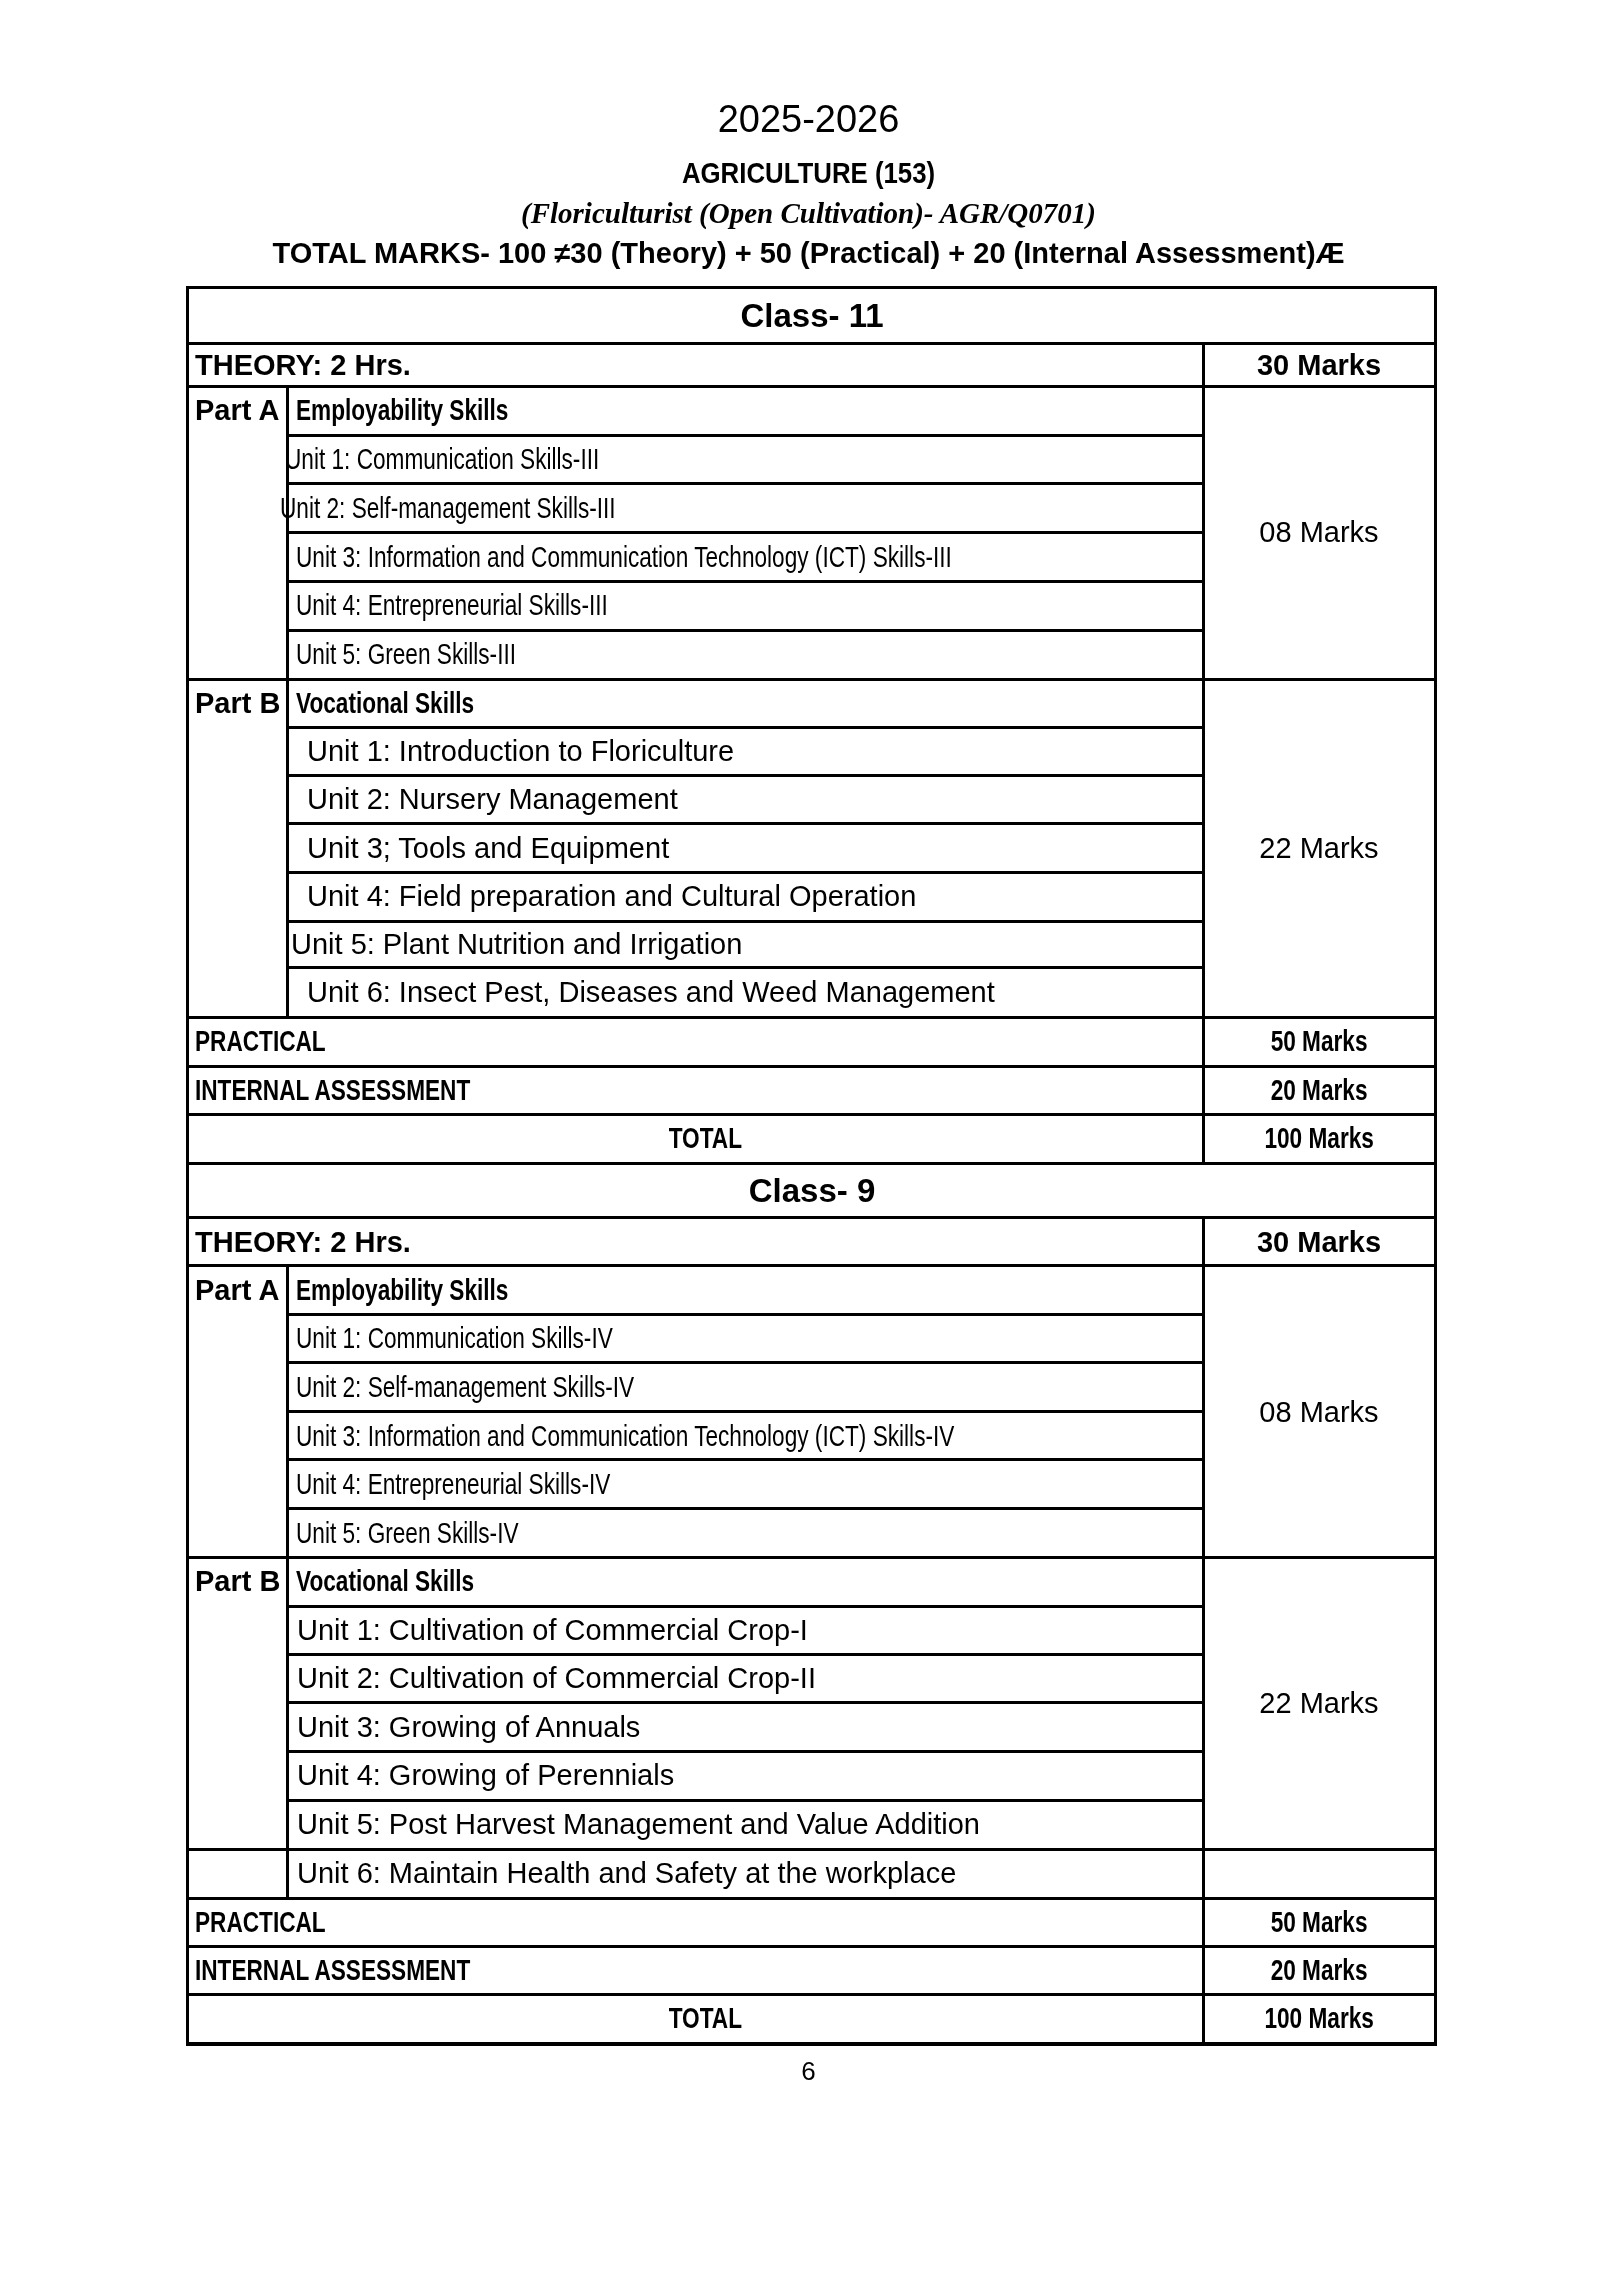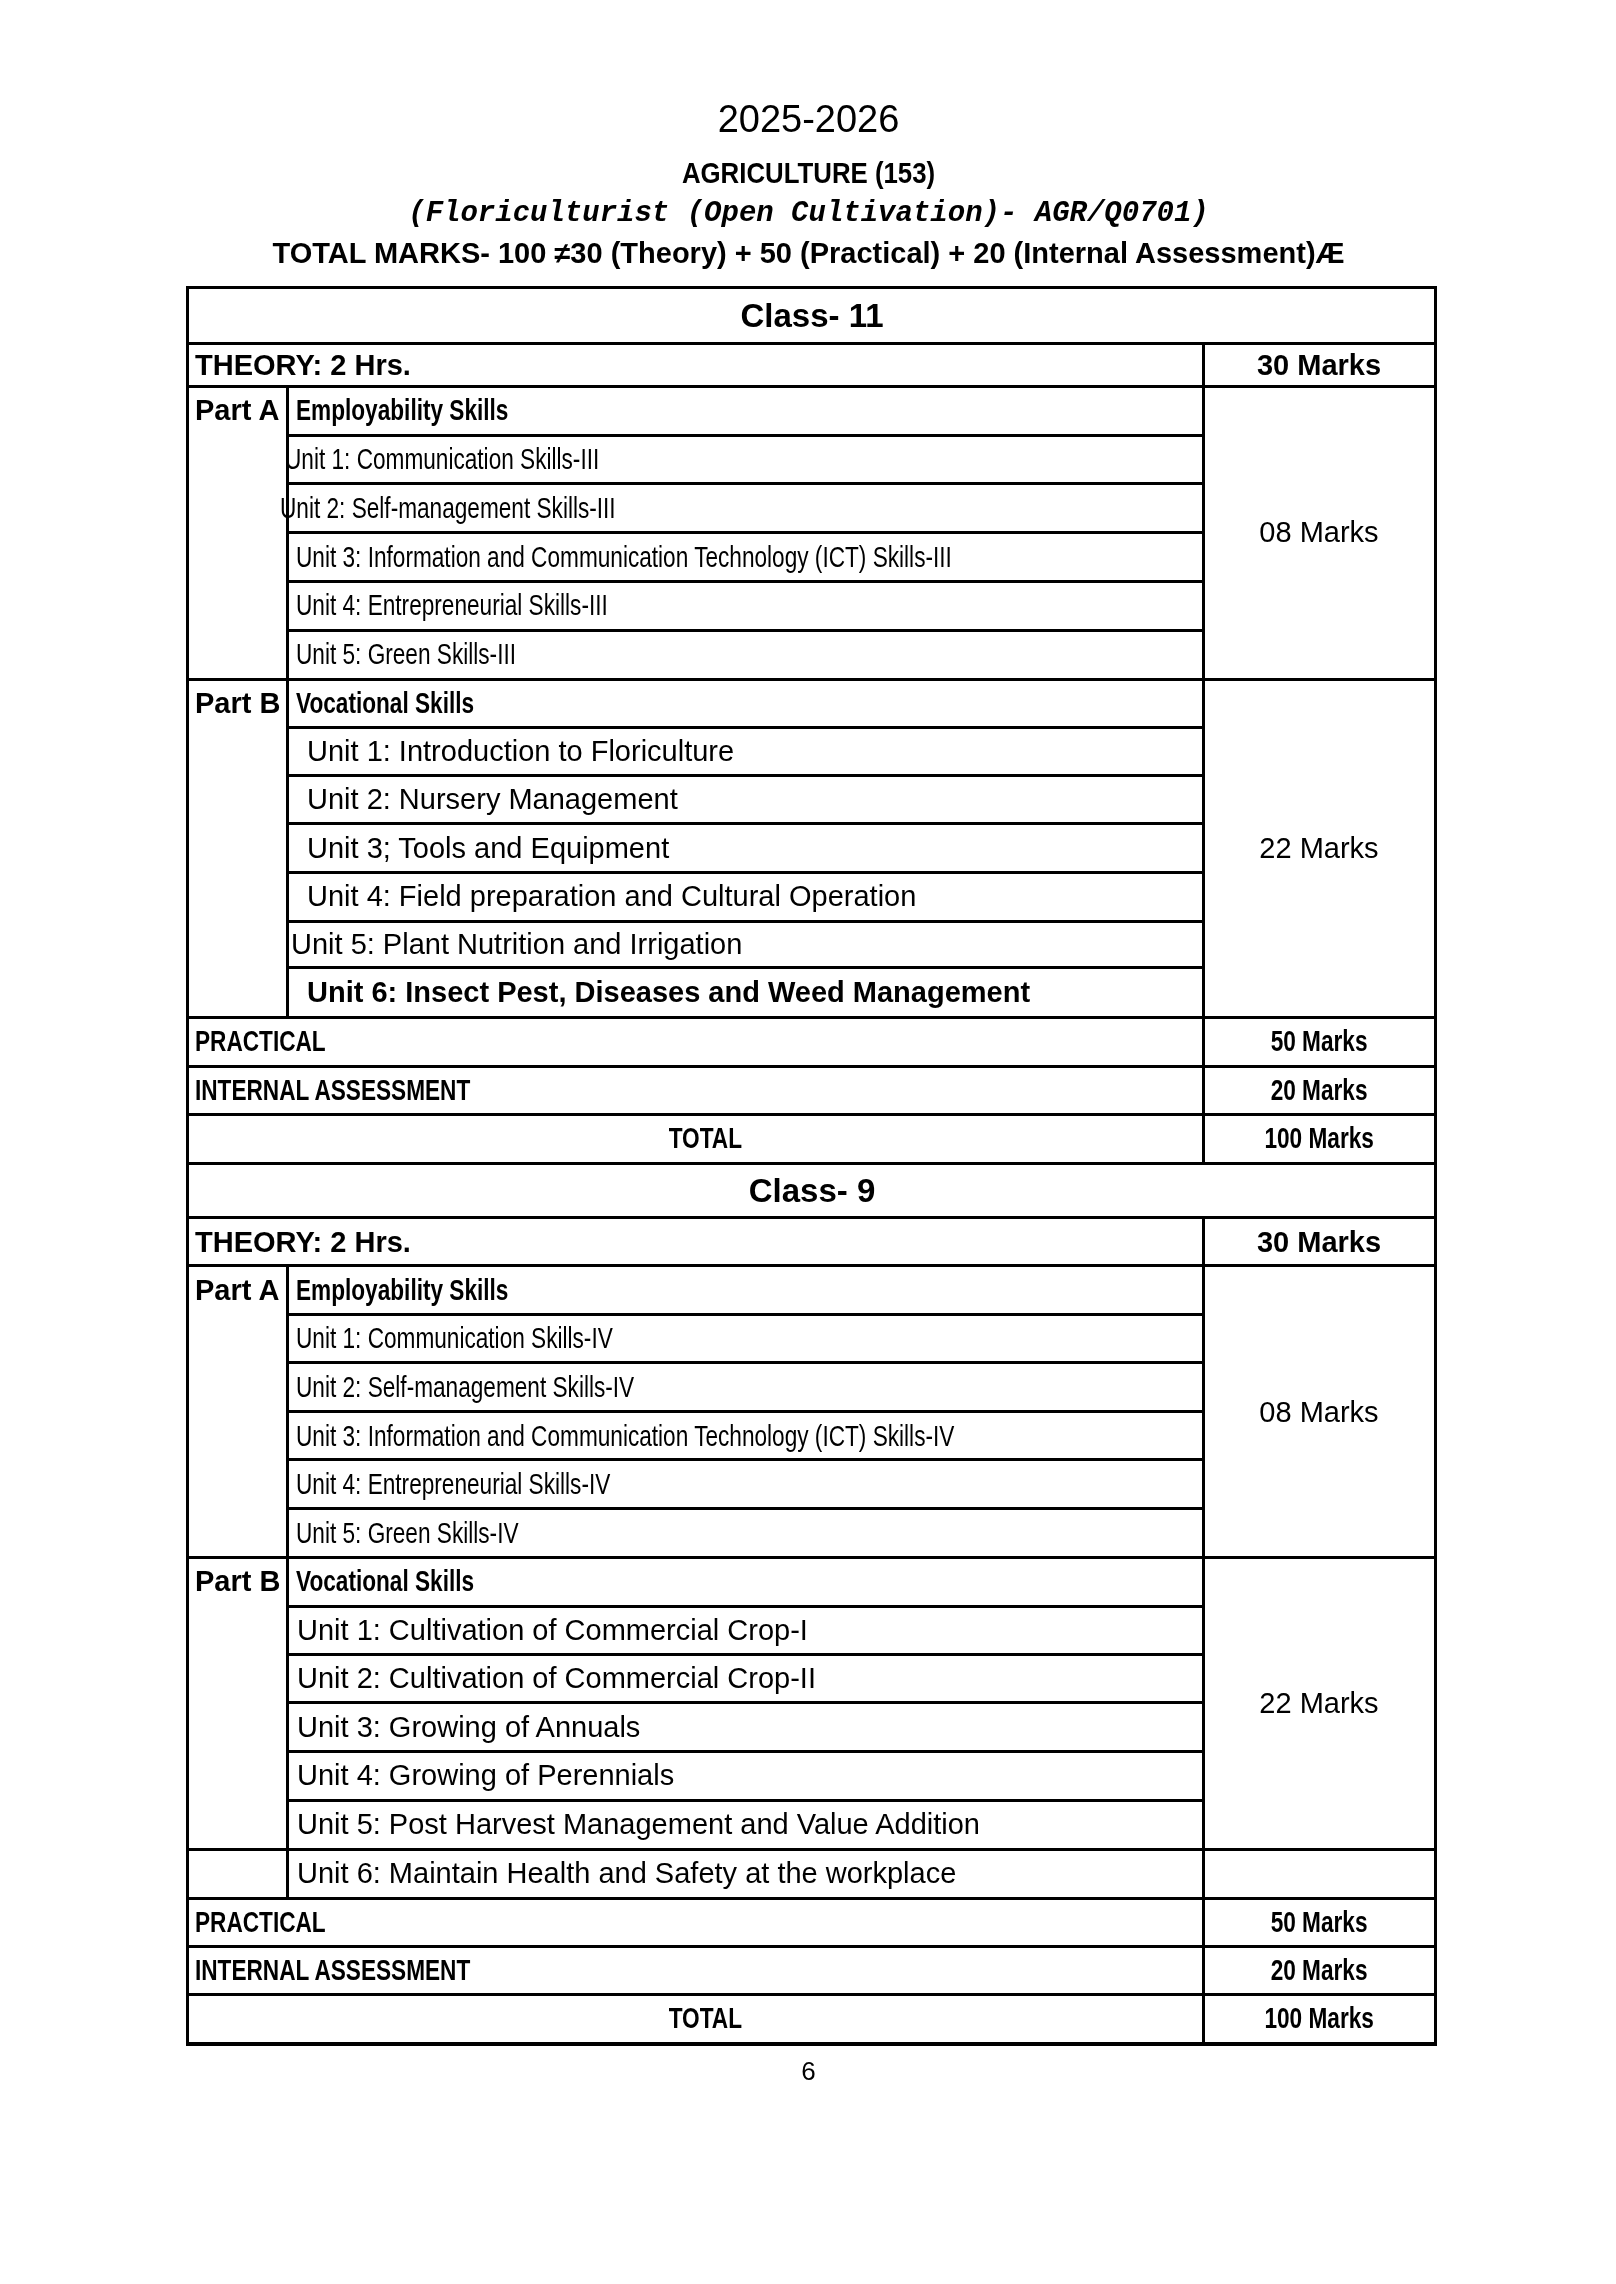--- a/index.html
+++ b/index.html
@@ -2,21 +2,21 @@
 <html style="font-size:10.4px"><head>
 <meta charset="utf-8">
 <style>
   html, body { margin: 0; padding: 0; background: #ffffff; }
   body { width: 1617px; height: 2284px; position: relative; overflow: hidden;
          font-family: "Liberation Sans", "DejaVu Sans", sans-serif; color: #000; }
   .hdr { position: absolute; left: 0; width: 1617px; text-align: center; white-space: nowrap; }
   .h-year { top: 98px; font-size: 38px; font-weight: normal; }
   .h-subj { top: 156px; font-size: 30px; font-weight: bold; transform: scaleX(0.86); }
   .h-job  { top: 197px; font-size: 29px; font-style: italic; font-weight: bold;
-            font-family: Liberation Mono, monospace; }
+            font-family: Liberation Serif, serif; }
   .h-total { top: 237px; font-size: 29px; font-weight: bold; }
   .cell { position: absolute; box-sizing: border-box; display: flex; align-items: center;
           white-space: nowrap; overflow: hidden; }
   .hl { position: absolute; height: 2.6px; background: #000; }
   .vl { position: absolute; width: 2.6px; background: #000; }
   .b { font-weight: bold; }
   .fs-std { font-size: 29px; }
   .fs-cond { font-size: 29px; }
   .cond { display: inline-block; transform-origin: left center; transform: scaleX(0.78); }
   .center { justify-content: center; }
@@ -62,21 +62,21 @@
 
     <div class="cell b fs-std" style="left:195px;top:679px;width:91px;height:48px;">Part B</div>
     <div class="cell b fs-cond" style="left:296px;top:679px;width:905px;height:48px;">
         <span class="cond">Vocational Skills</span>
       </div>
     <div class="cell fs-std" style="left:307px;top:727px;width:892px;height:48px;">Unit 1: Introduction to Floriculture</div>
     <div class="cell fs-std" style="left:307px;top:775px;width:892px;height:48px;">Unit 2: Nursery Management</div>
     <div class="cell fs-std" style="left:307px;top:824px;width:892px;height:49px;">Unit 3; Tools and Equipment</div>
     <div class="cell fs-std" style="left:307px;top:872px;width:892px;height:49px;">Unit 4: Field preparation and Cultural Operation</div>
     <div class="cell fs-std" style="left:291px;top:921px;width:892px;height:46px;">Unit 5: Plant Nutrition and Irrigation</div>
-    <div class="cell fs-std" style="left:307px;top:967px;width:892px;height:50px;font-weight:bold;">Unit 6: Insect Pest, Diseases and Weed Management</div>
+    <div class="cell fs-std" style="left:307px;top:967px;width:892px;height:50px;">Unit 6: Insect Pest, Diseases and Weed Management</div>
     <div class="cell center fs-std" style="left:1203px;top:679px;width:232px;height:338px;">22 Marks</div>
 
     <div class="cell b fs-cond" style="left:195px;top:1017px;width:1003px;height:49px;">
         <span class="cond">PRACTICAL</span>
       </div>
     <div class="cell center b fs-cond" style="left:1203px;top:1017px;width:232px;height:49px;">
         <span class="cond" style="transform-origin:center">50 Marks</span>
       </div>
     <div class="cell b fs-cond" style="left:195px;top:1066px;width:1003px;height:48px;">
         <span class="cond">INTERNAL ASSESSMENT</span>

